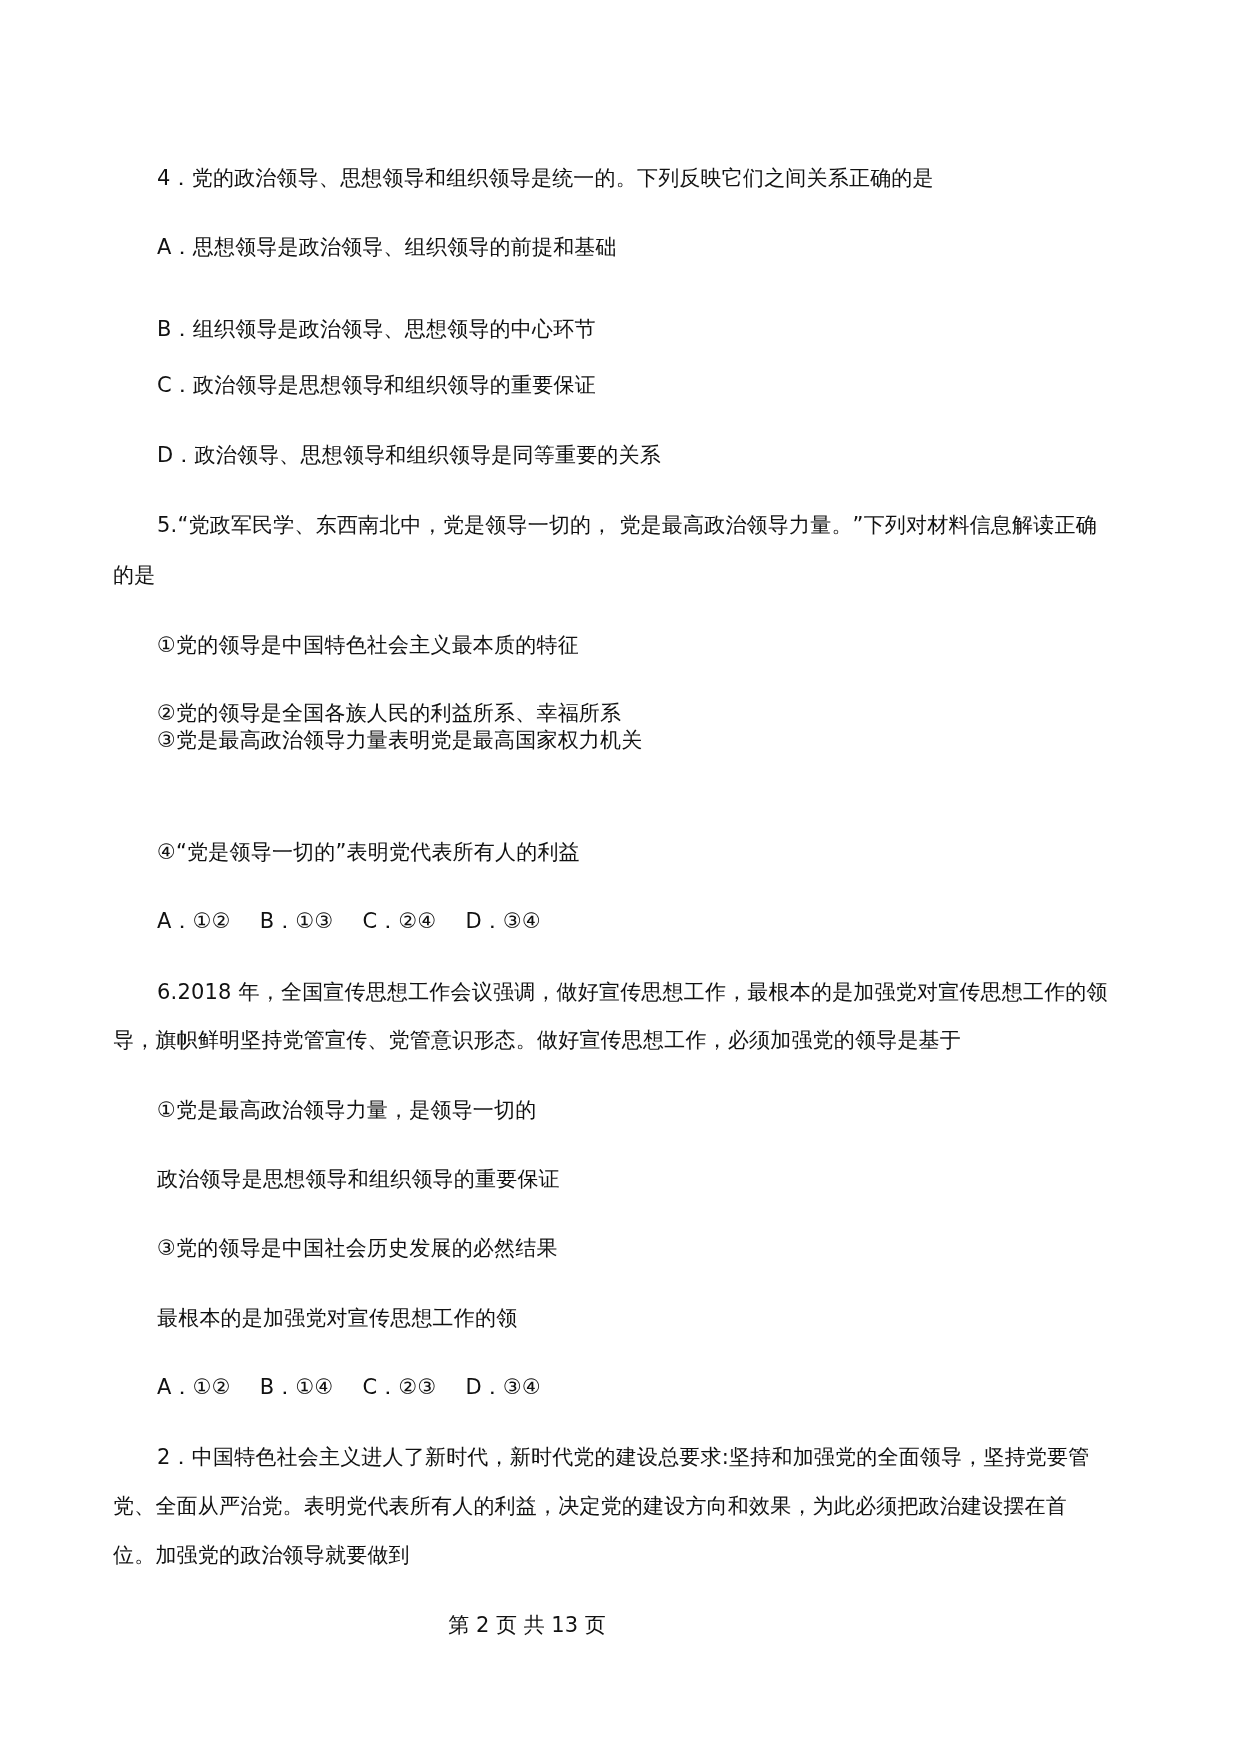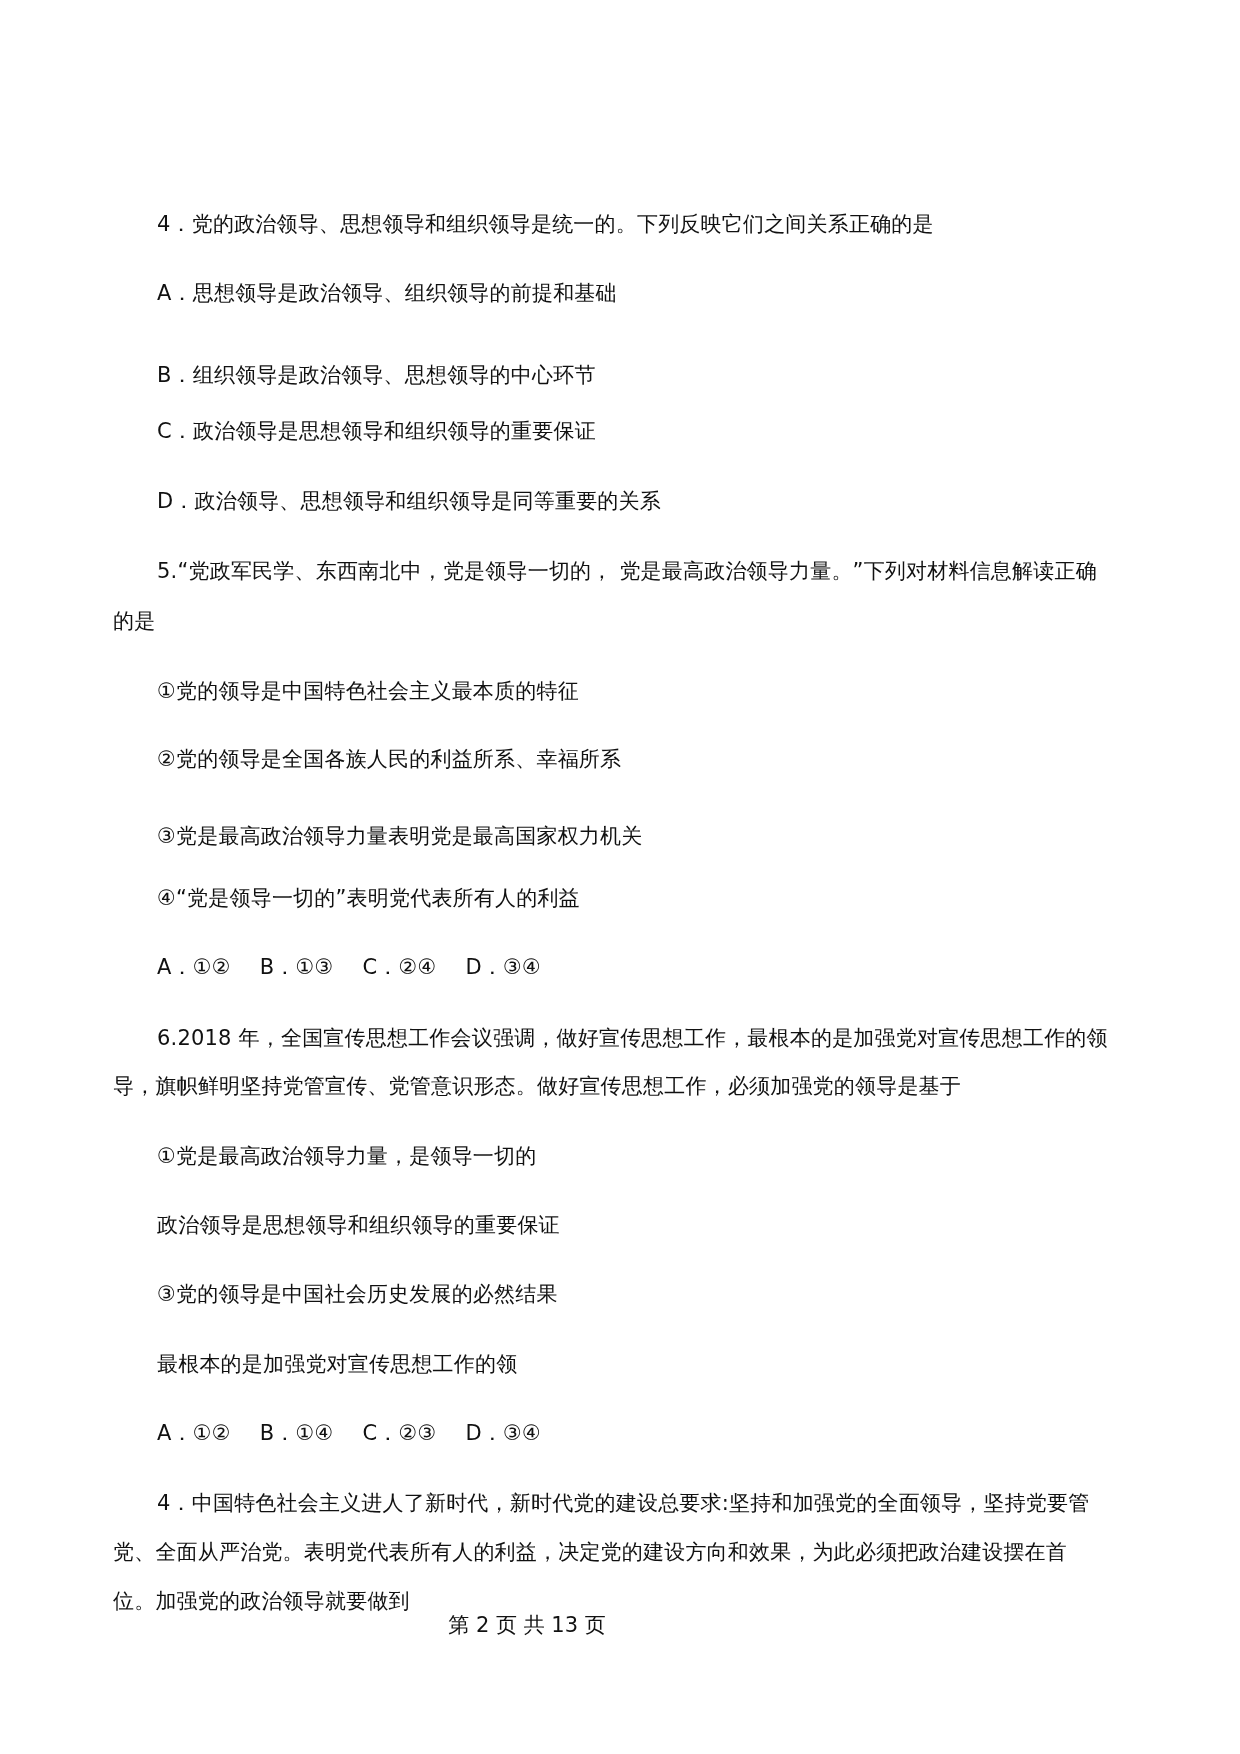--- a/index.html
+++ b/index.html
@@ -1,38 +1,38 @@
 <!DOCTYPE html>
 <html><head>
   <meta charset="utf-8">
   <style>
     html, body { margin: 0; padding: 0; background: #ffffff; }
     body { width: 1240px; height: 1754px; position: relative; overflow: hidden;
            font-family: "DejaVu Sans", "Liberation Sans", sans-serif; color: #111111; }
-    .line { position: absolute; font-size: 21px; line-height: 26px; white-space: nowrap; letter-spacing: 0.2px; margin-top: 46px; }
+    .line { position: absolute; font-size: 21px; line-height: 26px; white-space: nowrap; letter-spacing: 0.2px; }
     .indent { left: 157px; }
     .wrap { left: 113px; }
     .opts span { display: inline-block; margin-right: 22px; }
     .footer { position: absolute; top: 1612px; left: 0; width: 1054px; text-align: center;
               font-size: 21px; line-height: 26px; }
   </style>
 </head>
 <body>
 
 <div class="line indent" style="top:165px">4．党的政治领导、思想领导和组织领导是统一的。下列反映它们之间关系正确的是</div>
 <div class="line indent" style="top:234px">A．思想领导是政治领导、组织领导的前提和基础</div>
 <div class="line indent" style="top:316px">B．组织领导是政治领导、思想领导的中心环节</div>
 <div class="line indent" style="top:372px">C．政治领导是思想领导和组织领导的重要保证</div>
 <div class="line indent" style="top:442px">D．政治领导、思想领导和组织领导是同等重要的关系</div>
 
 <div class="line indent" style="top:512px">5.“党政军民学、东西南北中，党是领导一切的， 党是最高政治领导力量。”下列对材料信息解读正确</div>
 <div class="line wrap" style="top:562px">的是</div>
 <div class="line indent" style="top:632px">①党的领导是中国特色社会主义最本质的特征</div>
 <div class="line indent" style="top:700px">②党的领导是全国各族人民的利益所系、幸福所系</div>
-<div class="line indent" style="top:777px">③党是最高政治领导力量表明党是最高国家权力机关</div>
+<div class="line indent" style="top:727px">③党是最高政治领导力量表明党是最高国家权力机关</div>
 <div class="line indent" style="top:839px">④“党是领导一切的”表明党代表所有人的利益</div>
 <div class="line indent opts" style="top:908px">
   <span>A．①②</span>
   <span>B．①③</span>
   <span>C．②④</span>
   <span>D．③④</span>
 </div>
 
 <div class="line indent" style="top:979px">6.2018 年，全国宣传思想工作会议强调，做好宣传思想工作，最根本的是加强党对宣传思想工作的领</div>
 <div class="line wrap" style="top:1027px">导，旗帜鲜明坚持党管宣传、党管意识形态。做好宣传思想工作，必须加强党的领导是基于</div>
@@ -40,17 +40,17 @@
 <div class="line indent" style="top:1166px">政治领导是思想领导和组织领导的重要保证</div>
 <div class="line indent" style="top:1235px">③党的领导是中国社会历史发展的必然结果</div>
 <div class="line indent" style="top:1305px">最根本的是加强党对宣传思想工作的领</div>
 <div class="line indent opts" style="top:1374px">
   <span>A．①②</span>
   <span>B．①④</span>
   <span>C．②③</span>
   <span>D．③④</span>
 </div>
 
-<div class="line indent" style="top:1444px">4．中国特色社会主义进人了新时代，新时代党的建设总要求:坚持和加强党的全面领导，坚持党要管</div>
+<div class="line indent" style="top:1444px">2．中国特色社会主义进人了新时代，新时代党的建设总要求:坚持和加强党的全面领导，坚持党要管</div>
 <div class="line wrap" style="top:1493px">党、全面从严治党。表明党代表所有人的利益，决定党的建设方向和效果，为此必须把政治建设摆在首</div>
 <div class="line wrap" style="top:1542px">位。加强党的政治领导就要做到</div>
 
 <div class="footer">第 2 页 共 13 页</div>
 
 </body></html>

